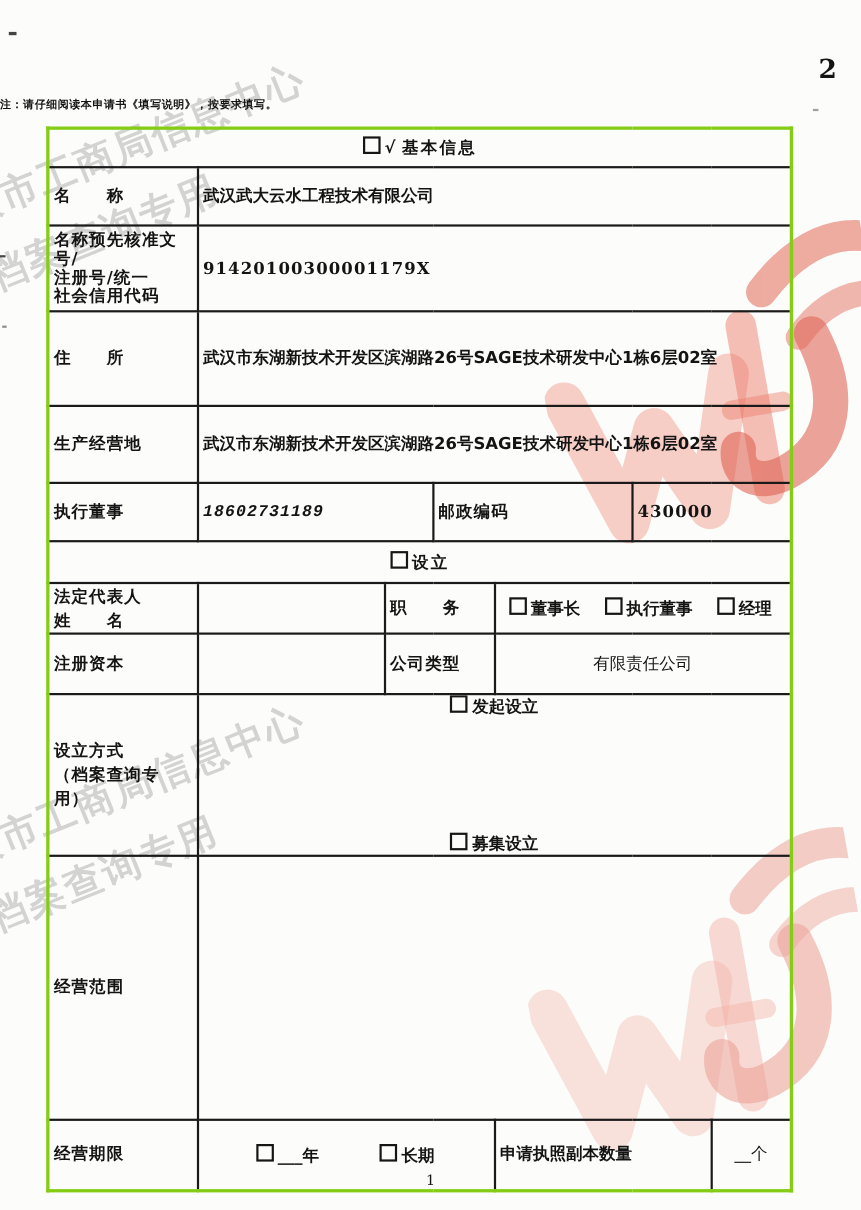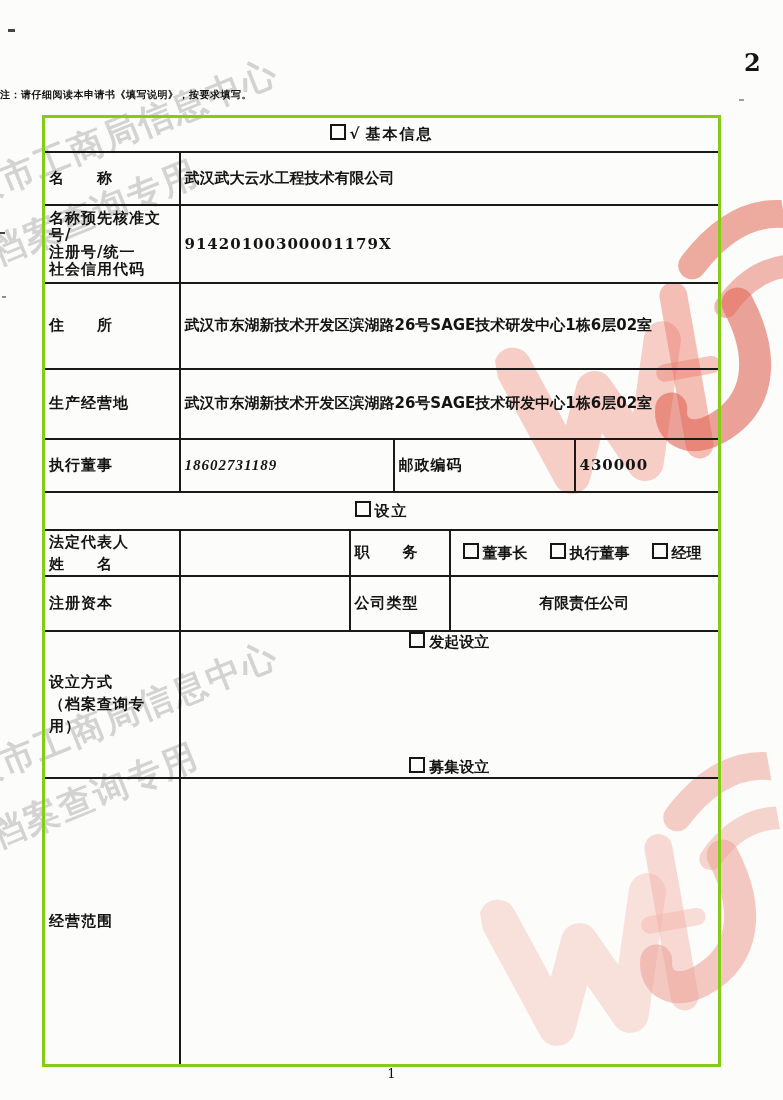--- a/index.html
+++ b/index.html
@@ -45,23 +45,23 @@
   }
   table.form td{
     border:2px solid #1a1a1a;padding:0 4px;vertical-align:middle;
     font-size:15px;overflow:hidden;
   }
   table.form{border:3px solid #84cc16;}
   td.sect{border-top:3px solid #111;border-bottom:3px solid #111;
     text-align:center;font-weight:bold;font-size:16px;letter-spacing:2px;}
   td.lbl{text-align:left;font-weight:bold;letter-spacing:1px;}
   td.val{font-weight:bold;padding-left:12px;}
-  td.val-center{text-align:center;font-weight:bold;}
+  td.val-center{text-align:center;font-weight:normal;}
   .mono-val{font-family:"DejaVu Serif",serif;font-weight:normal;letter-spacing:1px;}
-  .phone{font-family:Liberation Serif, serif;font-style:italic;font-weight:bold;
+  .phone{font-family:Liberation Mono, monospace;font-style:italic;font-weight:bold;
     font-size:16px;letter-spacing:1px;}
   .small-lbl{font-size:14px;line-height:17px;}
   .two-line{line-height:22px;}
   
   .cb{display:inline-block;width:12px;height:12px;border:2px solid #161616;
     vertical-align:-1px;margin-right:4px;background:transparent;}
   .check{font-weight:bold;margin-right:4px;}
   .opt{font-weight:bold;white-space:nowrap;}
   .opt-row{display:flex;align-items:center;}
   .opt-row.center{justify-content:center;gap:105px;flex-direction:column;}
@@ -197,25 +197,36 @@
         <div>（档案查询专用）</div>
       </td>
       <td colspan="6">
         <div class="opt-row center">
           <span class="opt"><span class="cb"></span><span>发起设立</span></span>
           <span class="opt"><span class="cb"></span><span>募集设立</span></span>
         </div>
       </td>
     </tr>
 
-    <tr style="height:288px">
+    <tr style="height:240px">
       <td class="lbl">经营范围</td>
       <td colspan="6" class="val"></td>
     </tr>
 
+    <tr style="height:65px">
+      <td class="lbl">经营期限</td>
+      <td colspan="3">
+        <div class="opt-row term">
+          <span class="opt"><span class="cb"></span><span class="underscore">___年</span></span>
+          <span class="opt"><span class="cb"></span><span>长期</span></span>
+        </div>
+      </td>
+      <td colspan="2" class="val">申请执照副本数量</td>
+      <td class="val-center">__个</td>
+    </tr>
   </tbody>
     </table>
 
   <div class="footer-num">1</div>
 
   <div class="speck" style="left:8px;top:29px;width:7px;height:3px;"></div>
   <div class="speck" style="left:0px;top:232px;width:5px;height:2px;"></div>
   <div class="speck" style="left:739px;top:99px;width:5px;height:2px;opacity:.5;"></div>
   <div class="speck" style="left:2px;top:296px;width:4px;height:2px;opacity:.6;"></div>
 </div>

